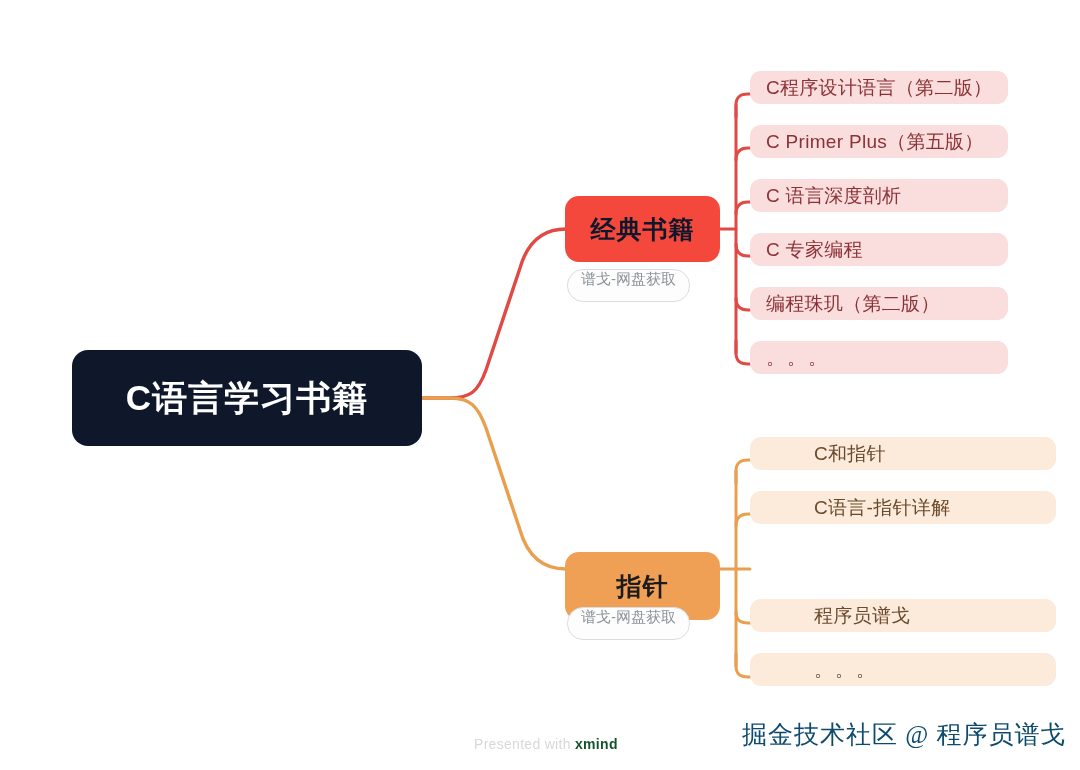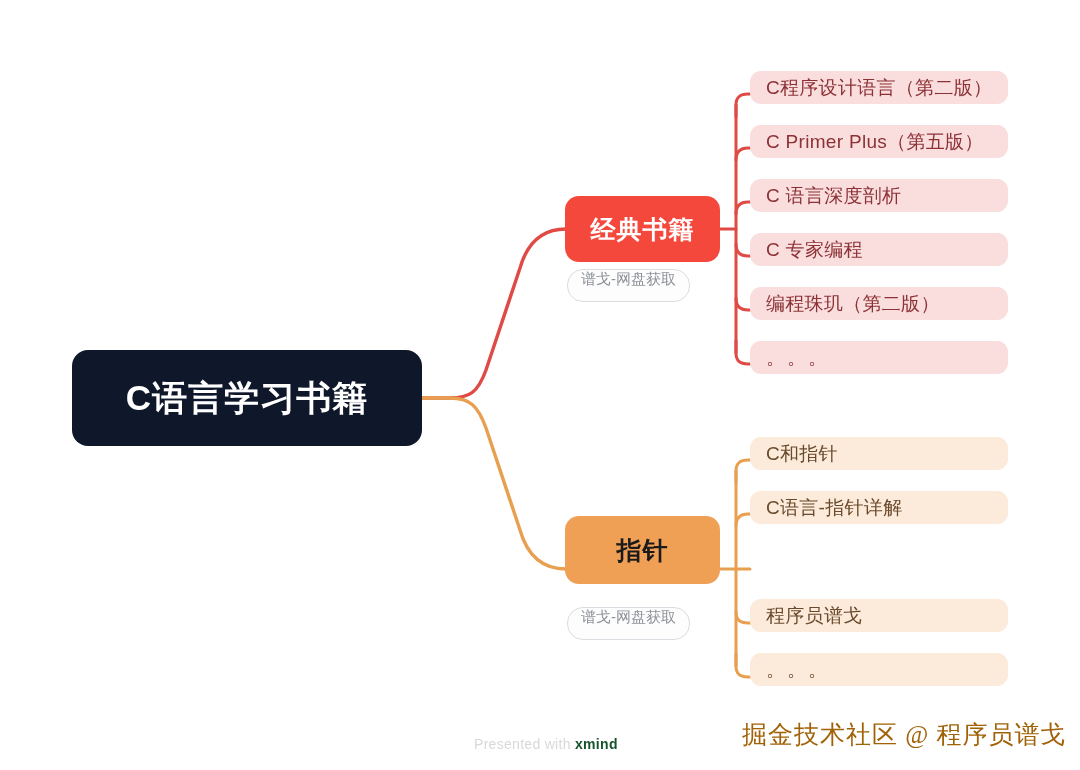--- a/index.html
+++ b/index.html
@@ -63,25 +63,25 @@
     letter-spacing: 1px;
     white-space: nowrap;
   }
   .branch-classic {
     left: 565px;
     top: 196px;
     width: 155px;
     height: 66px;
     background: #f4483c;
   }
-  .branch-classic .branch-label { color: #ffffff; }
+  .branch-classic .branch-label { color: #0f172a; }
 
   .branch-pointer {
     left: 565px;
-    top: 516px;
+    top: 552px;
     width: 155px;
     height: 68px;
     background: #f0a055;
   }
   .branch-pointer .branch-label { color: #1b1b1b; }
 
   
   .note-pill {
     position: absolute;
     height: 31px;
@@ -114,21 +114,21 @@
     z-index: 4;
   }
   .leaf-node .leaf-label {
     font-size: 19px;
     padding-left: 16px;
     white-space: nowrap;
     letter-spacing: 0.3px;
   }
   .leaf-classic { background: #fadddd; }
   .leaf-classic .leaf-label { color: #8c3236; }
-  .leaf-pointer { background: #fceada; }
+  .leaf-pointer { background: #fceada; padding-left: 48px; }
   .leaf-pointer .leaf-label { color: #6a4a2c; }
   .leaf-node.is-ellipsis .leaf-label {
     font-size: 19px;
     letter-spacing: 2px;
   }
 
   
   .xmind-mark {
     position: absolute;
     left: 474px;
@@ -141,21 +141,21 @@
   .xmind-mark .xmind-brand {
     font-weight: bold;
     color: #14532d;
   }
   .author-mark {
     position: absolute;
     left: 742px;
     top: 718px;
     font-family: "Liberation Serif", "DejaVu Serif", serif;
     font-size: 25px;
-    color: #a16207;
+    color: #0c4a6e;
     white-space: nowrap;
     letter-spacing: 1px;
   }
 </style>
 </head>
 <body>
 
 <div id="canvas">
 
   <svg id="connectors" viewBox="0 0 1080 770" xmlns="http://www.w3.org/2000/svg">

